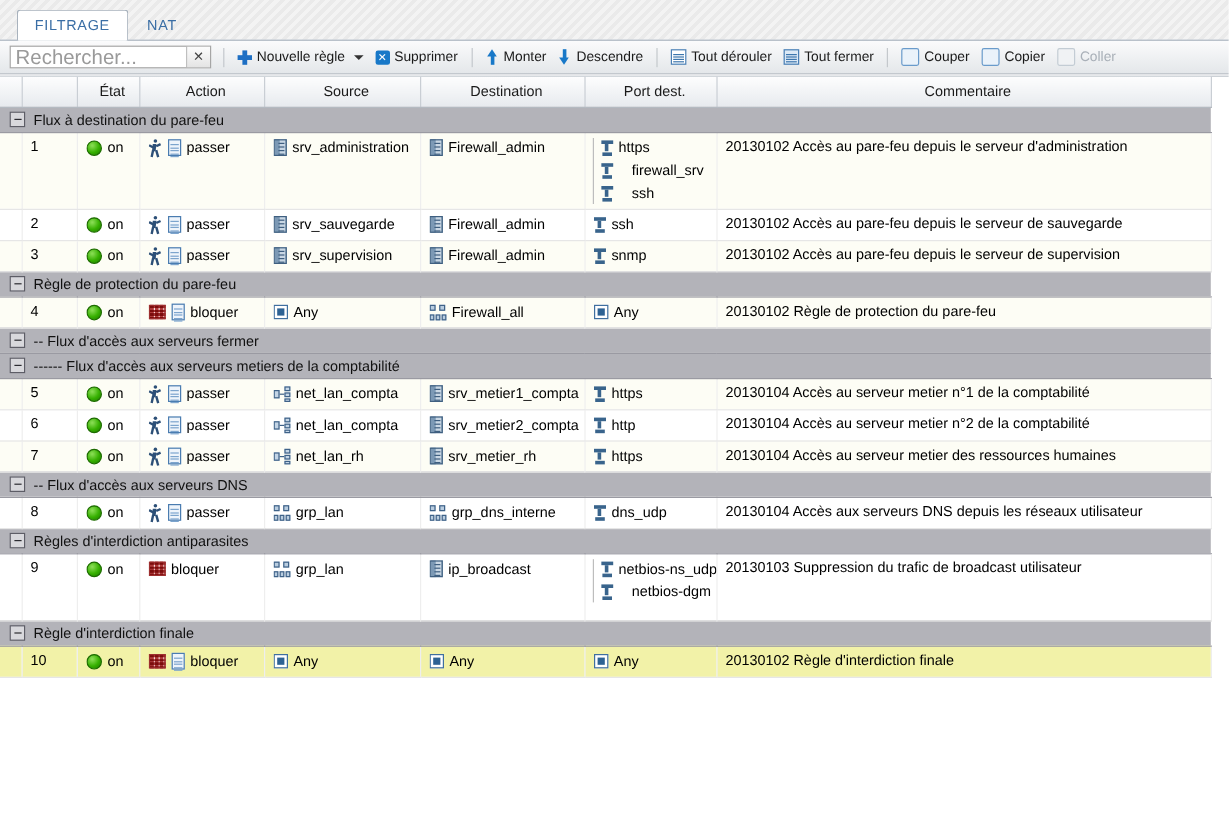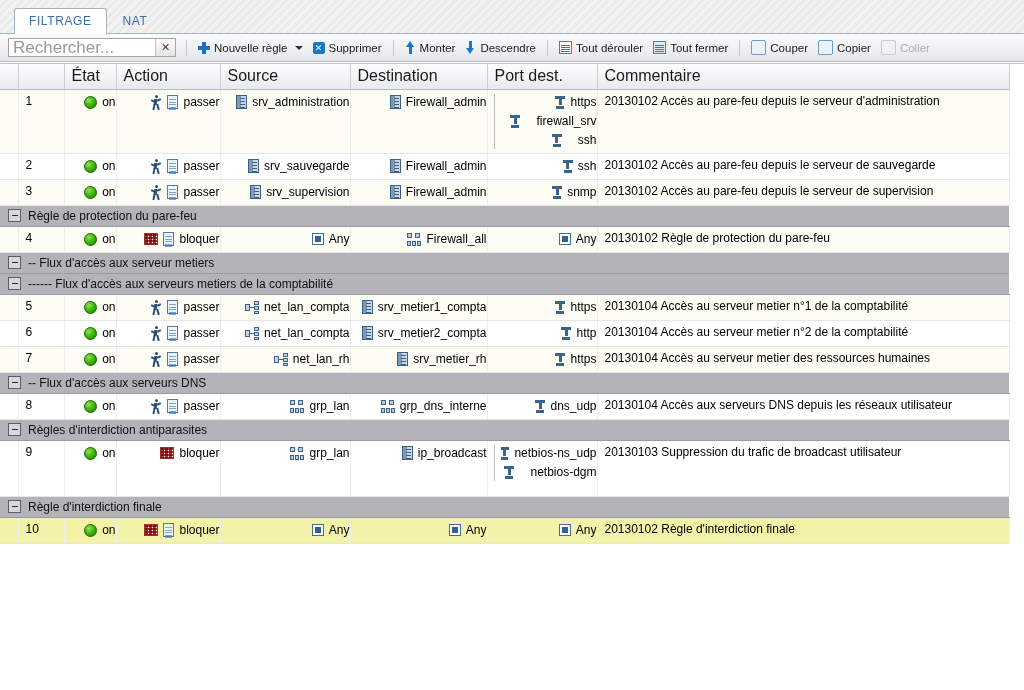--- a/index.html
+++ b/index.html
@@ -86,40 +86,40 @@
   .ic-list i{display:block;height:1px;background:#3c76ad;margin:1px 0;}
   .ic-list.blue{background:#dce9f6;}
   .ic-paste{width:13px;height:13px;border:1px solid #6a9bcb;border-radius:2px;background:#eaf2fa;}
   .ic-paste.grey{border-color:#c3ccd4;background:#f0f2f4;}
 
   
   .gridwrap{position:absolute;left:0;top:63px;right:0;bottom:0;background:#fff;
     border-top:1px solid #c0c6cc;}
   table.grid{border-collapse:collapse;width:1009px;table-layout:fixed;}
   table.grid th{
-    height:25px;font-weight:normal;font-size:16px;text-align:left;
+    height:25px;font-weight:normal;font-size:12px;text-align:center;
     background:linear-gradient(to bottom,#fdfdfe 0%,#f2f4f6 50%,#e7eaee 100%);
     border-right:1px solid #c9ced4;border-bottom:1px solid #b4bac1;
     padding:0 0 0 7px;color:#1a1a1a;box-sizing:border-box;
   }
   table.grid th.narrow{padding-left:3px;}
   table.grid td{
     border-bottom:1px solid #e6e6e6;border-right:1px solid #eeeeee;
     vertical-align:top;padding:4px 0 4px 7px;font-size:12px;box-sizing:border-box;
   }
   tr.rule td{background:#fdfdf5;}
   tr.rule.alt td{background:#ffffff;}
   tr.rule.sel td{background:#f2f2a8;}
   tr.grp td{
     background:#b3b3b9;border-bottom:1px solid #9a9aa2;border-right:none;
     padding:3px 0 3px 8px;height:20px;
   }
   td.numcell{text-align:left;padding-left:8px;color:#000;vertical-align:bottom;}
   td.statecell,td.actioncell,td.srccell,td.dstcell,td.portcell,td.cmtcell{vertical-align:top;}
-  .cellline{display:flex;align-items:center;gap:5px;height:17px;white-space:nowrap;overflow:hidden;justify-content:flex-end;}
+  .cellline{display:flex;align-items:center;gap:5px;height:17px;white-space:nowrap;overflow:hidden;}
   .cellline + .cellline{margin-top:2px;gap:16px;}
 
   
   .grp-inner{display:flex;align-items:center;gap:7px;}
   .expander{
     width:11px;height:11px;border:1px solid #5d5d66;background:#d8d8dc;
     display:flex;align-items:center;justify-content:center;flex:none;
   }
   .expander:before{content:"";width:6px;height:1px;background:#2b2b31;}
   .grp-label{font-size:12px;color:#111;}
@@ -303,20 +303,28 @@
           <th class="narrow"></th>
           <th>État</th>
           <th>Action</th>
           <th>Source</th>
           <th>Destination</th>
           <th>Port dest.</th>
           <th>Commentaire</th>
         </tr>
       </thead>
       <tbody>
+          <tr class="grp">
+            <td colspan="8">
+              <div class="grp-inner">
+                <span class="expander"></span>
+                <span class="grp-label">Flux à destination du pare-feu</span>
+              </div>
+            </td>
+          </tr>
           <tr class="rule">
             <td style="height: 56px;"></td>
             <td class="numcell" style="height: 56px;">1</td>
             <td class="statecell">
               <div class="cellline">
                 <span class="dot"></span>
                 <span class="lbl">on</span>
               </div>
             </td>
             <td class="actioncell">
@@ -584,21 +592,21 @@
               </div>
             </td>
             <td class="cmtcell">
               <div class="cmt">20130102 Règle de protection du pare-feu</div>
             </td>
           </tr>
           <tr class="grp">
             <td colspan="8">
               <div class="grp-inner">
                 <span class="expander"></span>
-                <span class="grp-label">-- Flux d'accès aux serveur metiers</span>
+                <span class="grp-label">-- Flux d'accès aux serveurs fermer</span>
               </div>
             </td>
           </tr>
           <tr class="grp">
             <td colspan="8">
               <div class="grp-inner">
                 <span class="expander"></span>
                 <span class="grp-label">------ Flux d'accès aux serveurs metiers de la comptabilité</span>
               </div>
             </td>

